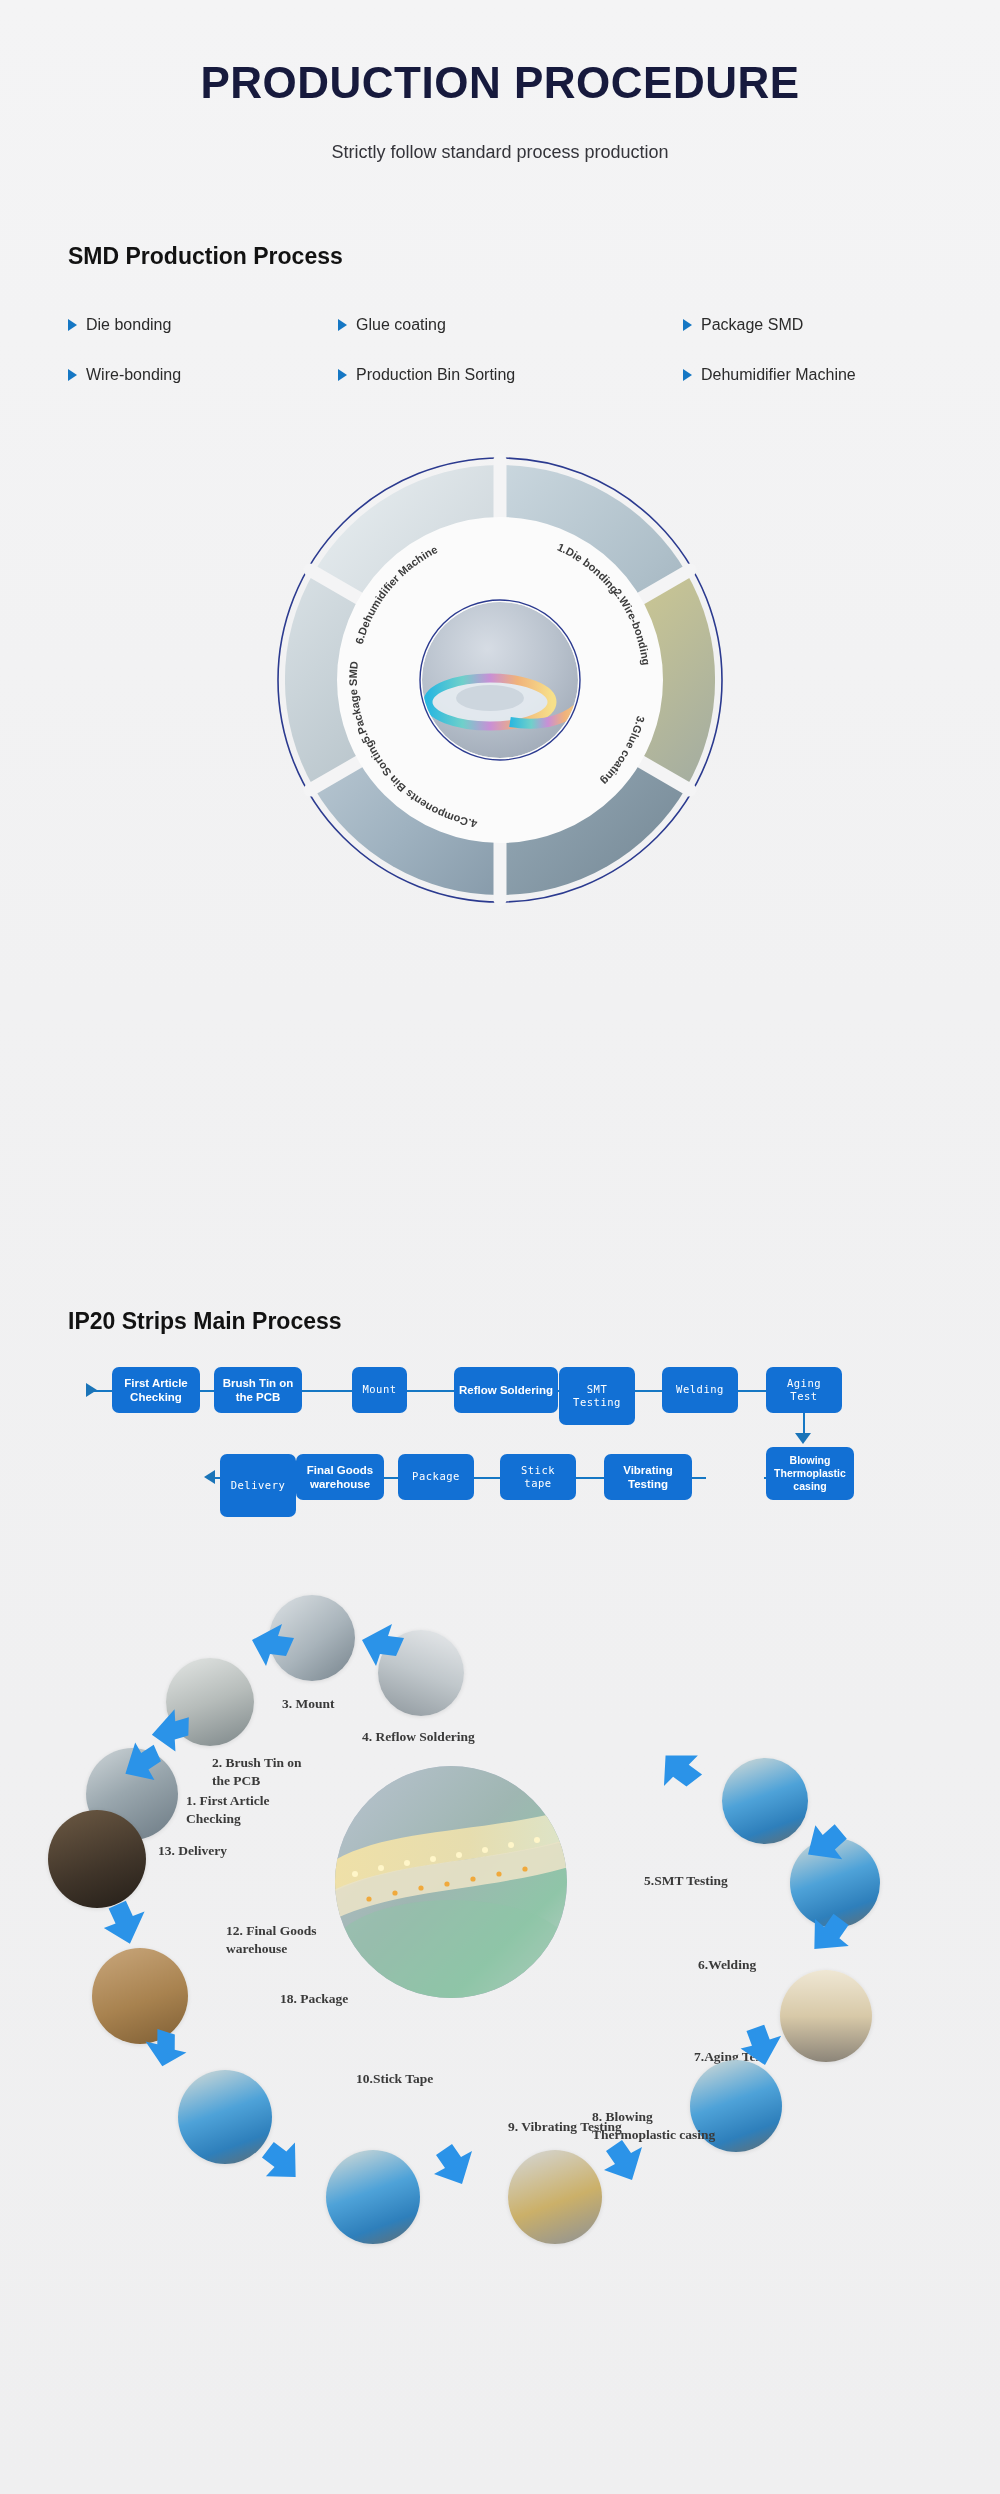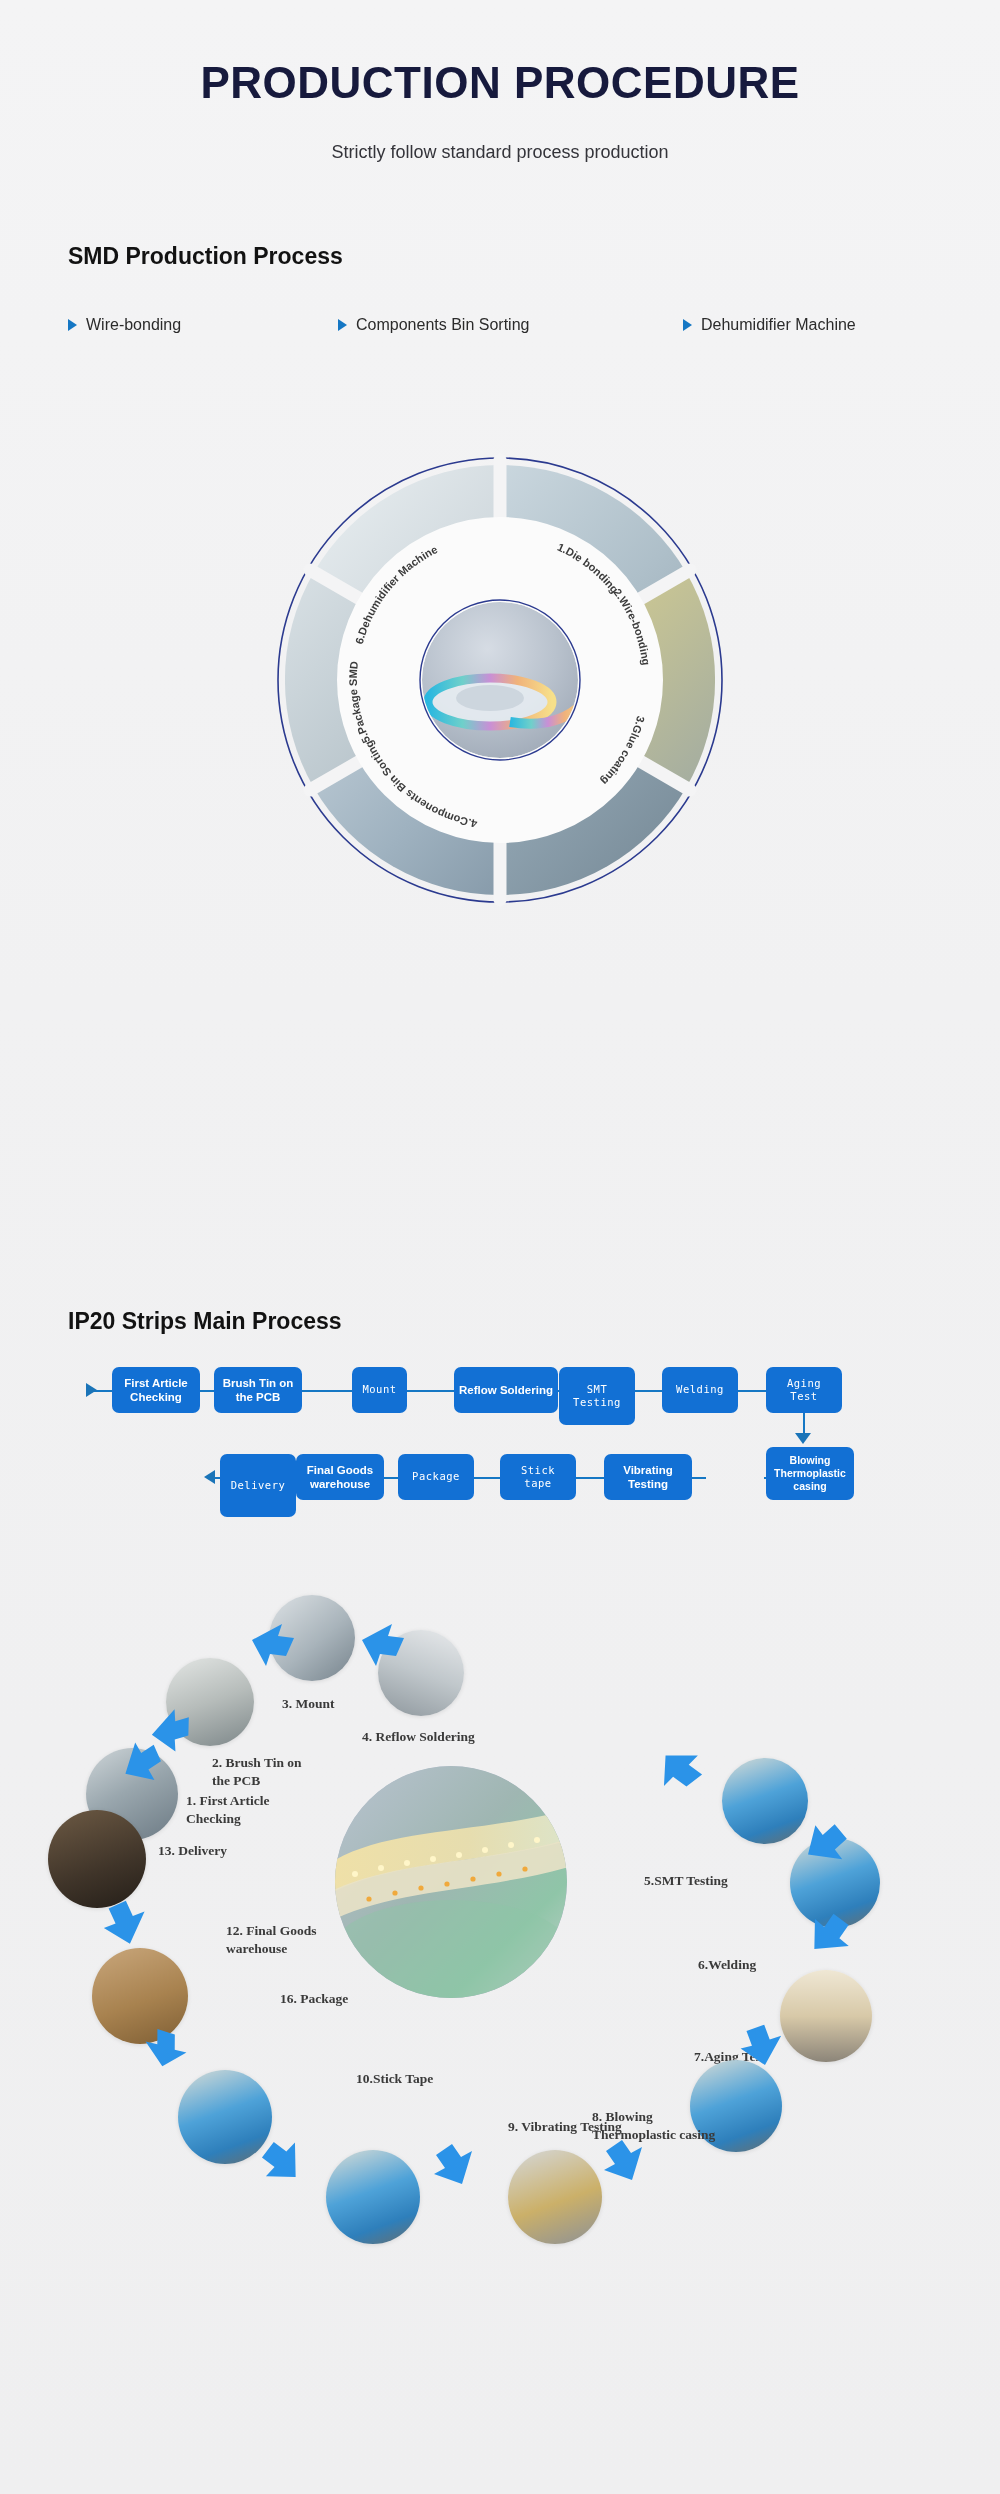--- a/index.html
+++ b/index.html
@@ -133,25 +133,39 @@
 
   <div class="hero-title">PRODUCTION PROCEDURE</div>
   <div class="hero-sub">Strictly follow standard process production</div>
 
   <div class="sec-heading" id="smd-heading">SMD Production Process</div>
 
   <div class="bullets">
     <div class="bullet-row">
       <div class="bullet c0">
         <span class="tri"></span>
+        <span>Die bonding</span>
+      </div>
+      <div class="bullet c1">
+        <span class="tri"></span>
+        <span>Glue coating</span>
+      </div>
+      <div class="bullet c2">
+        <span class="tri"></span>
+        <span>Package SMD</span>
+      </div>
+    </div>
+    <div class="bullet-row">
+      <div class="bullet c0">
+        <span class="tri"></span>
         <span>Wire-bonding</span>
       </div>
       <div class="bullet c1">
         <span class="tri"></span>
-        <span>Components Bin Sorting</span>
+        <span>Production Bin Sorting</span>
       </div>
       <div class="bullet c2">
         <span class="tri"></span>
         <span>Dehumidifier Machine</span>
       </div>
     </div>
   </div>
 
   <div id="wheel-block">
     <svg class="wheel-svg" width="620" height="500" viewBox="0 0 620 500">
@@ -413,21 +427,21 @@
     <div class="plabel" style="left:508px; top:548px;">9. Vibrating Testing</div>
 
     <div class="pcircle" style="left:326px; top:580px; width:94px; height:94px;">
         <div class="ph ph-worker"></div>
       </div>
     <div class="plabel" style="left:356px; top:500px;">10.Stick Tape</div>
 
     <div class="pcircle" style="left:178px; top:500px; width:94px; height:94px;">
         <div class="ph ph-worker"></div>
       </div>
-    <div class="plabel" style="left:280px; top:420px;">16. Package</div>
+    <div class="plabel" style="left:280px; top:420px;">18. Package</div>
 
     <div class="pcircle" style="left:92px; top:378px; width:96px; height:96px;">
         <div class="ph ph-box"></div>
       </div>
     <div class="plabel" style="left:226px; top:352px; width:120px;">12. Final Goods warehouse</div>
 
     <div class="pcircle" style="left:48px; top:240px; width:98px; height:98px;">
         <div class="ph ph-truck"></div>
       </div>
     <div class="plabel" style="left:158px; top:272px;">13. Delivery</div>

